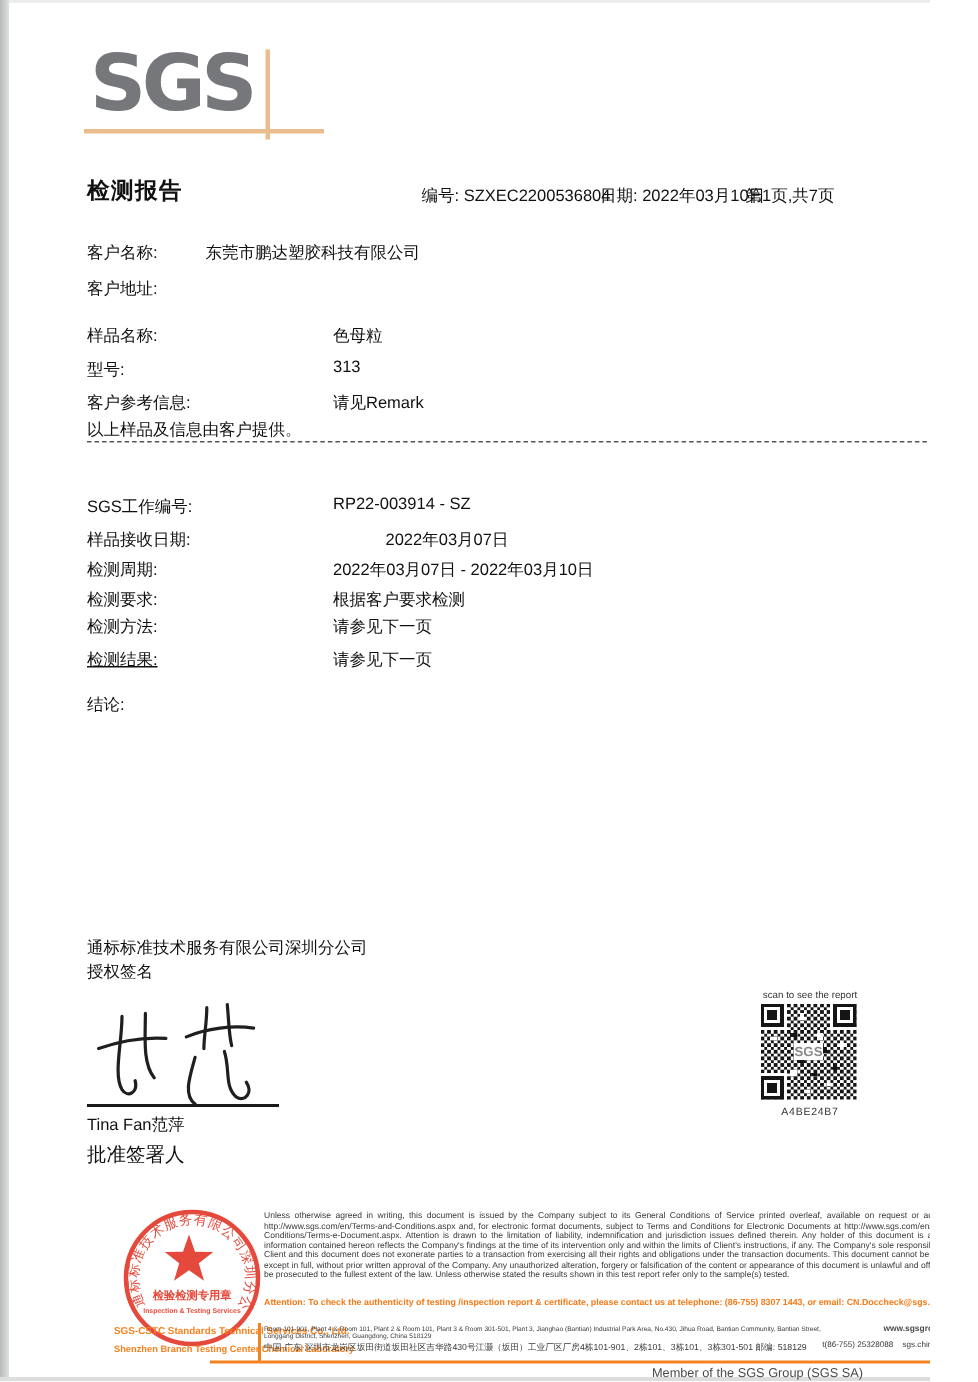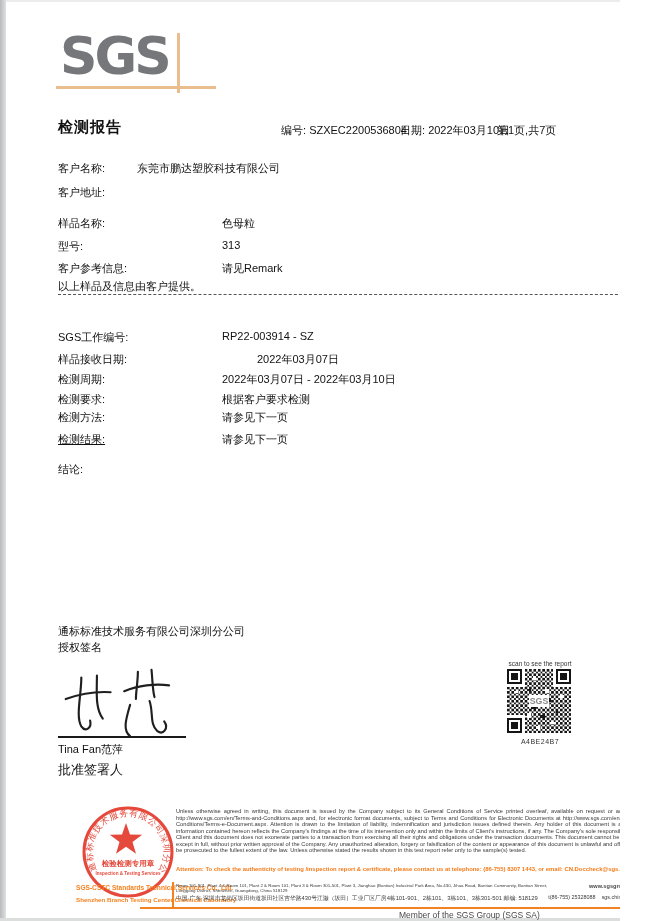--- a/index.html
+++ b/index.html
@@ -35,21 +35,21 @@
   .addr-row{left:176px;width:474px;display:flex;justify-content:space-between;color:#3a3a3a;}
   .addr-en{top:883px;}
   .addr-en .a{font-size:4.4px;width:388px;line-height:5px;}
   .addr-en .b{font-size:5.6px;font-weight:bold;color:#4a4a4a;white-space:nowrap;}
   .addr-cn{top:894px;}
   .addr-cn .a{font-size:5.8px;width:366px;white-space:nowrap;overflow:hidden;}
   .addr-cn .b{font-size:5.4px;white-space:nowrap;}
   .addr-cn .c{font-size:5.4px;white-space:nowrap;}
   .v-div{left:172px;top:882px;width:2px;height:26px;background:#f58220;}
   .o-rule{left:140px;top:907px;width:510px;height:2px;background:#f58220;}
-  .member{left:399px;top:910px;width:250px;text-align:left;font-size:8.5px;color:#4a4a4a;}
+  .member{left:380px;top:910px;width:250px;text-align:center;font-size:8.5px;color:#4a4a4a;}
   .stamp-co1{left:76px;top:884px;font-size:6.6px;font-weight:bold;color:#f58220;white-space:nowrap;}
   .stamp-co2{left:76px;top:896px;font-size:6.2px;font-weight:bold;color:#f58220;white-space:nowrap;}
 </style>
 </head>
 <body>
 
 <div class="page">
   <div class="abs edge-top"></div>
   <div class="abs edge-left"></div>
   <div class="abs edge-bottom"></div>

